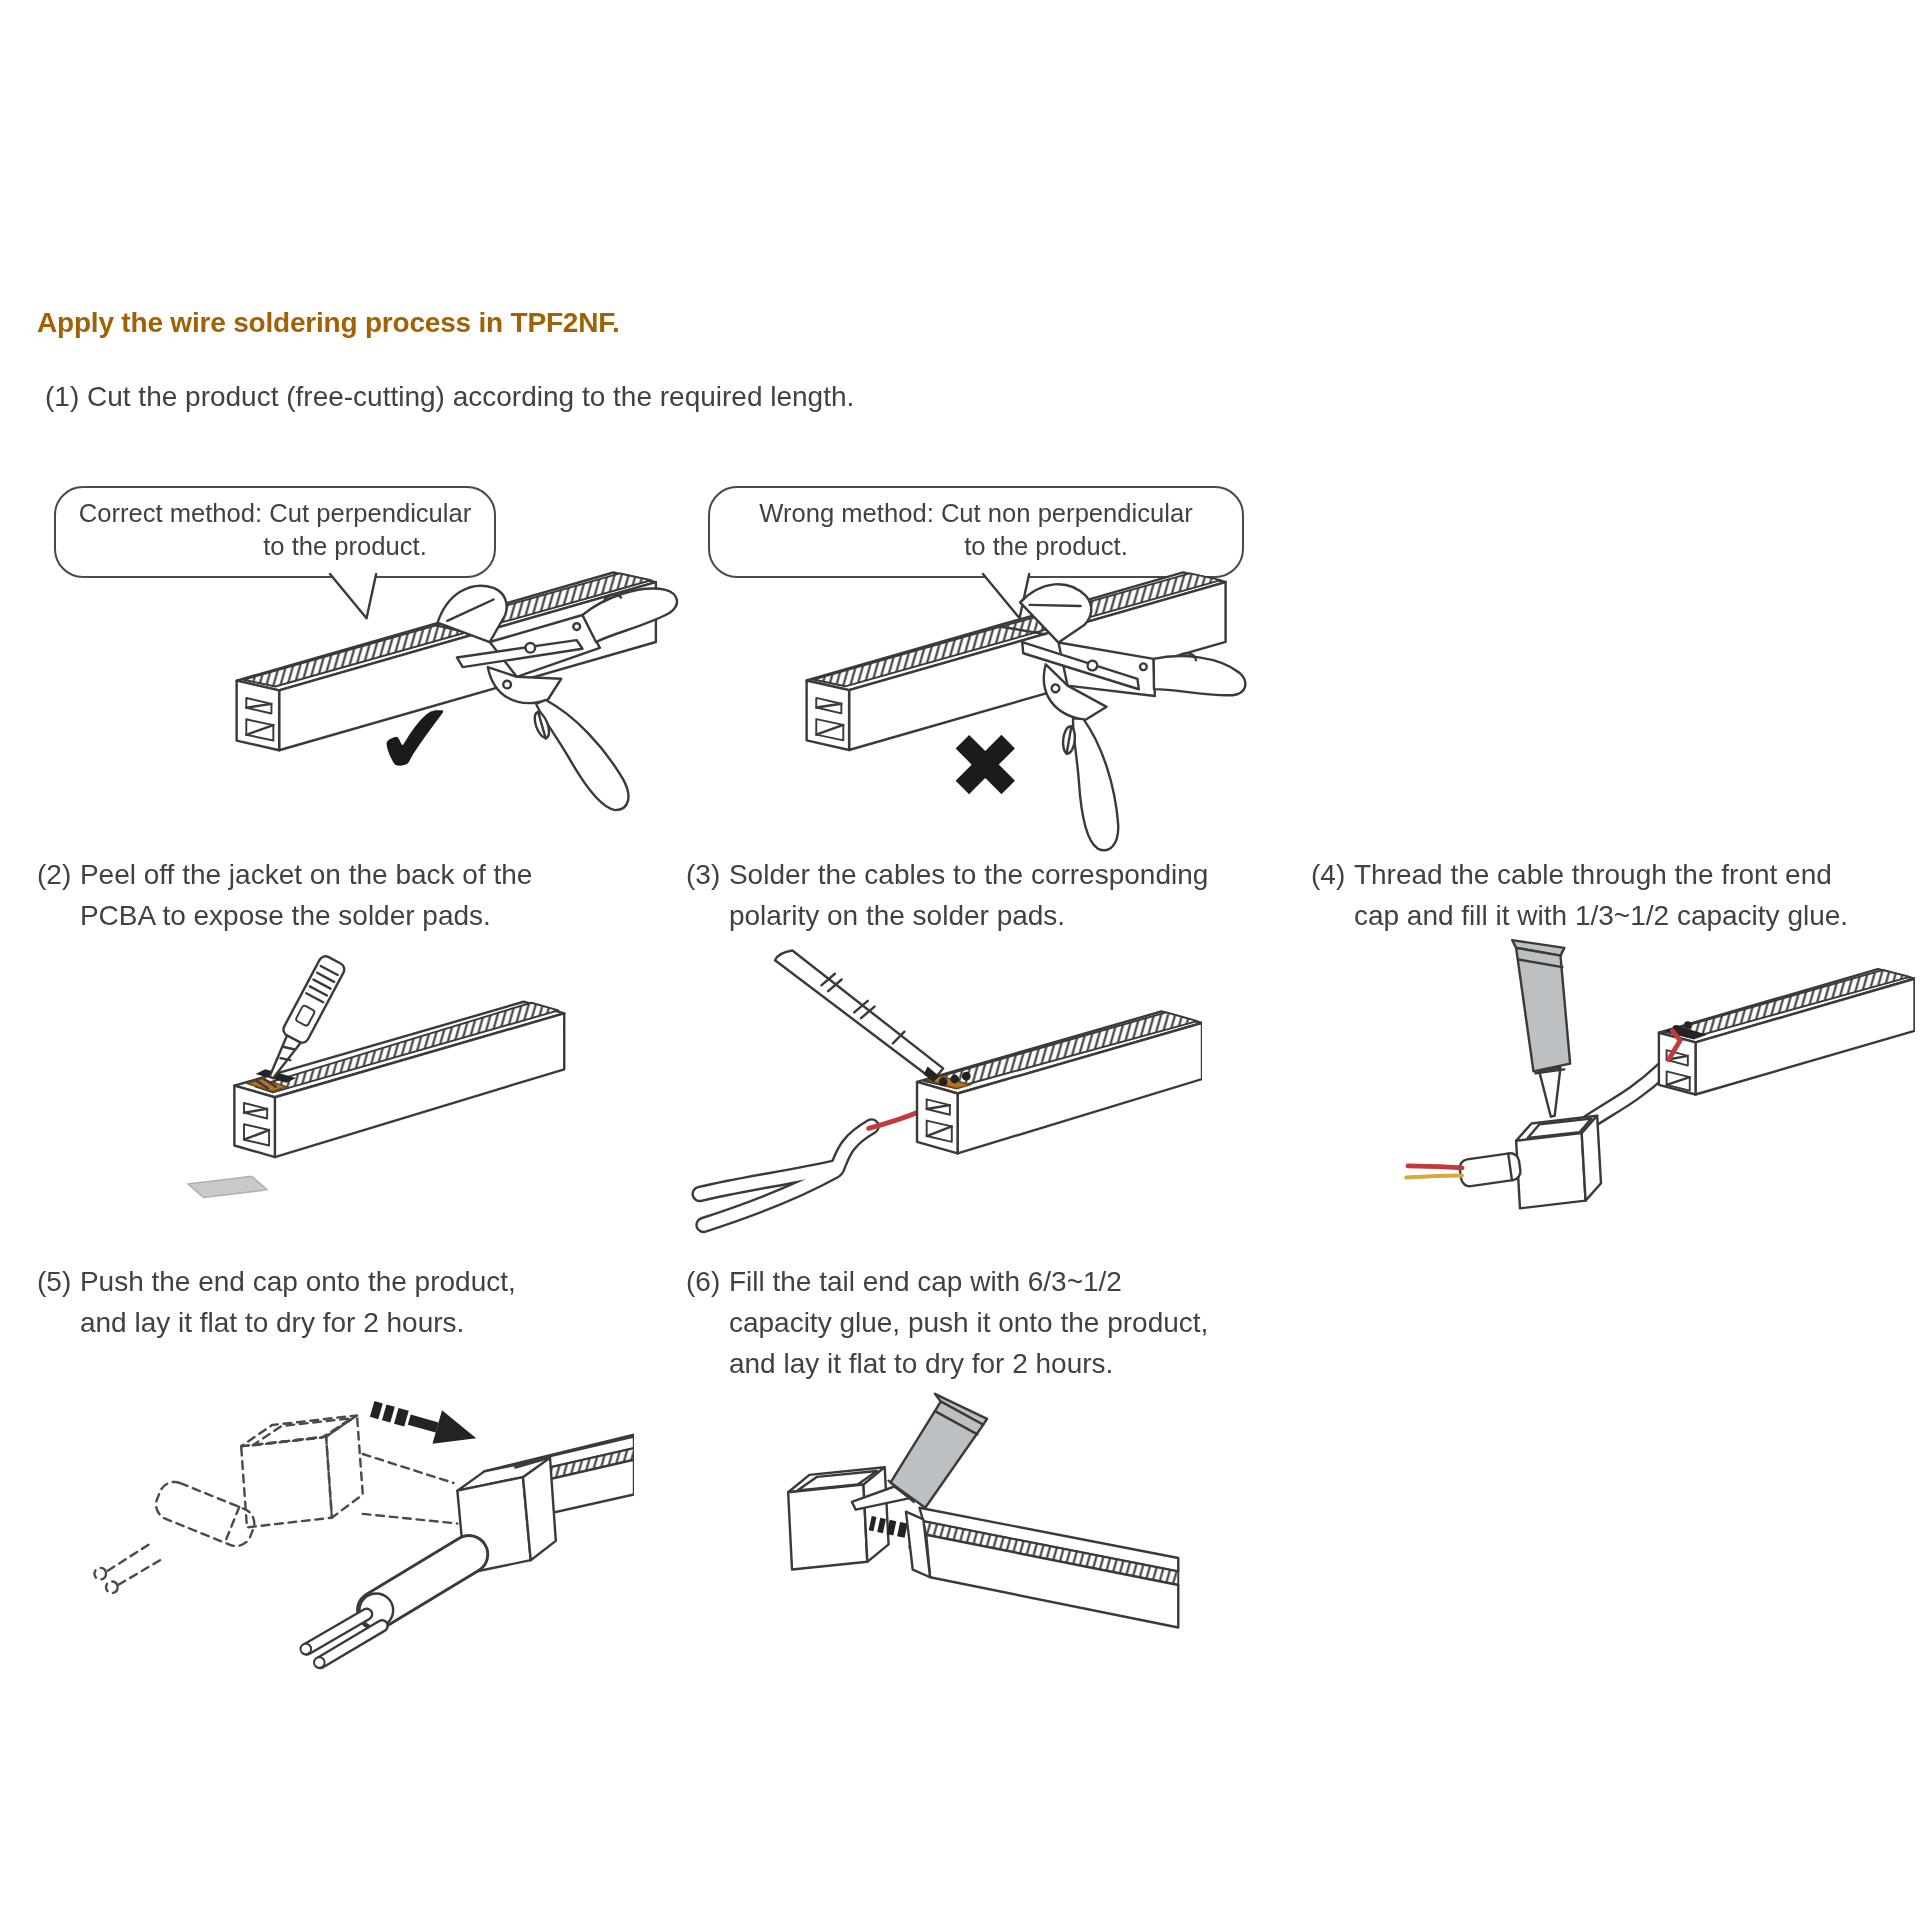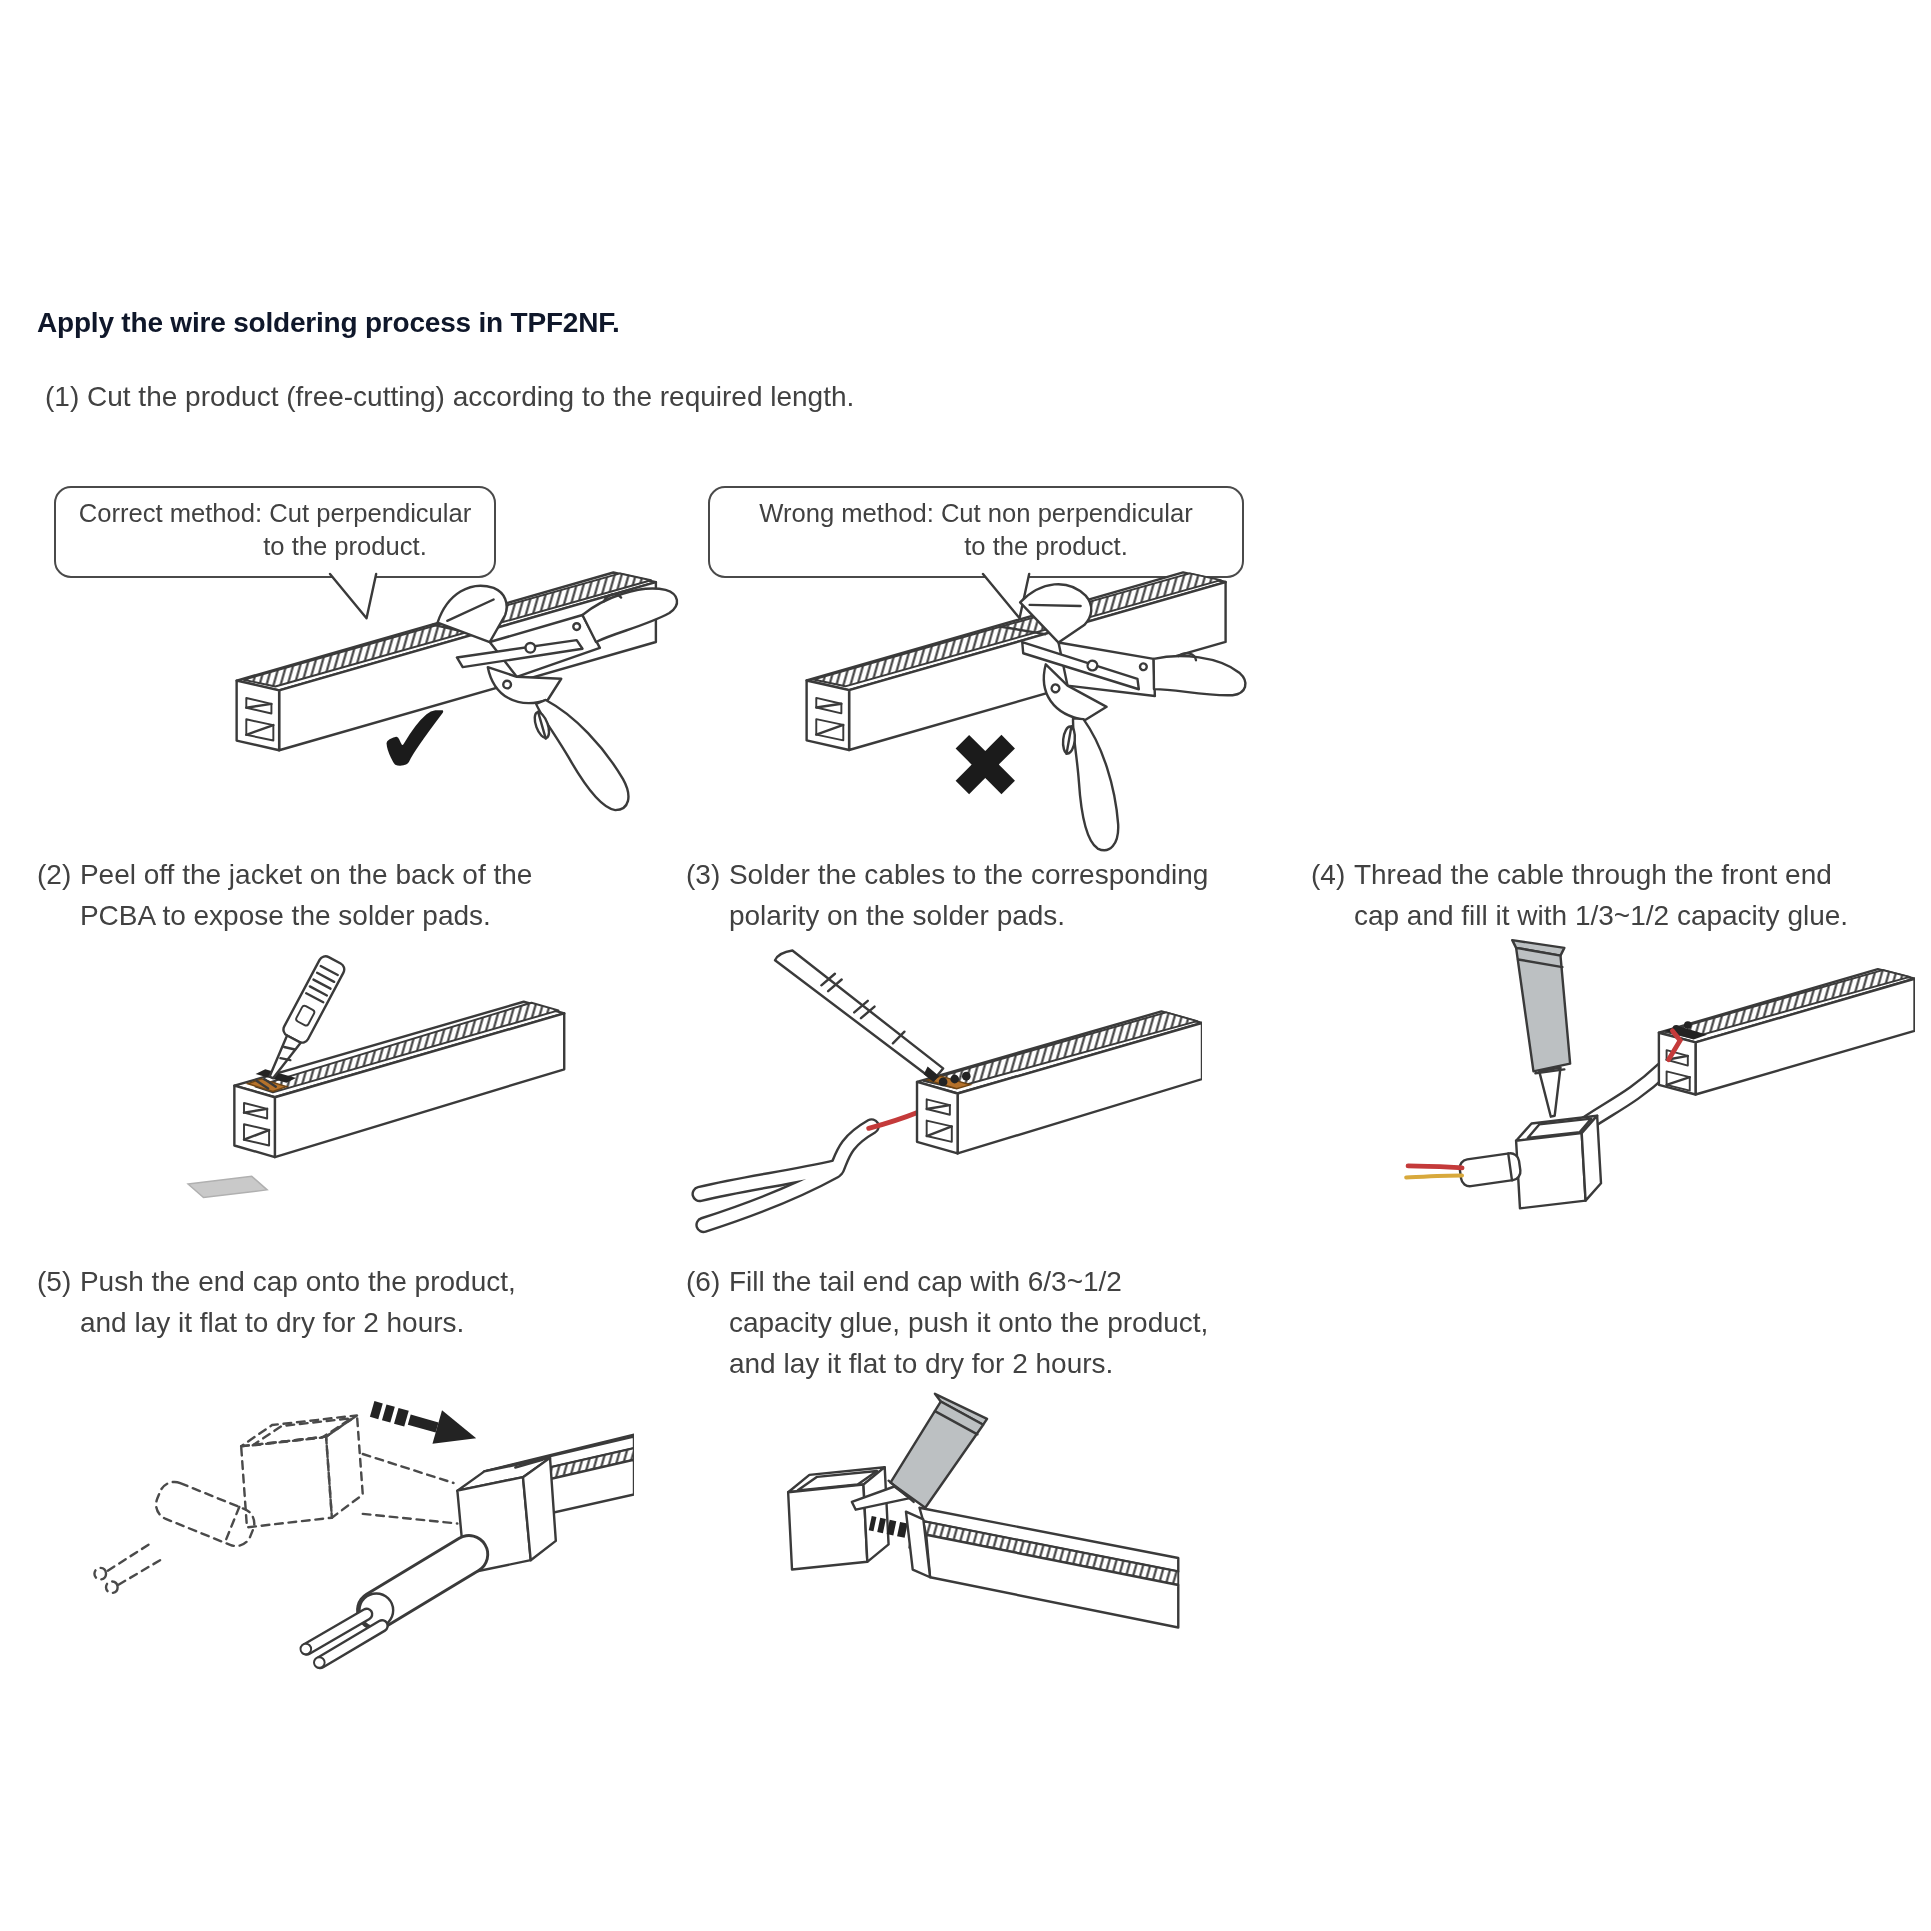--- a/index.html
+++ b/index.html
@@ -1,24 +1,24 @@
 <!DOCTYPE html>
 <html><head>
 <meta charset="utf-8">
 <style>
   html,body{margin:0;padding:0;background:#ffffff;}
   .page{position:relative;width:1931px;height:1931px;background:#fff;overflow:hidden;
         font-family:"Liberation Sans","DejaVu Sans",sans-serif;color:#414141;}
   .abs{position:absolute;}
-  .title{font-size:28px;font-weight:700;color:#0f172a;letter-spacing:-0.2px;margin:0;}
+  .title{font-size:28px;font-weight:700;color:#a16207;letter-spacing:-0.2px;margin:0;}
   .intro{font-size:28px;margin:8px;color:#414141;}
   .step{display:flex;font-size:28px;line-height:41px;color:#414141;}
   .step .num{margin-right:8.7px;white-space:nowrap;}
   .step .txt{white-space:pre-line;}
-  .bubble{border:2.9px solid #4a4a4a;border-radius:17px;box-sizing:border-box;
+  .bubble{border:2.9px solid #4a4a4a;border-radius:29px;box-sizing:border-box;
           font-size:25.6px;line-height:33px;text-align:center;color:#414141;
           padding:8.7px 7.7px 0 7.7px;background:#fff;}
   .bubble .b2{display:block;transform:translateX(70px);}
   .tailsvg{overflow:visible;}
   .mark{font-family:"DejaVu Sans",sans-serif;color:#1b1b1b;line-height:1;}
   .mark-check{font-size:97px;transform:rotate(-4deg);}
   .mark-cross{font-size:89px;}
   
   .s  {stroke:#3a3a3a;stroke-width:2.5;fill:none;stroke-linejoin:round;stroke-linecap:round;}
   .sf {stroke:#3a3a3a;stroke-width:2.5;fill:#ffffff;stroke-linejoin:round;stroke-linecap:round;}

